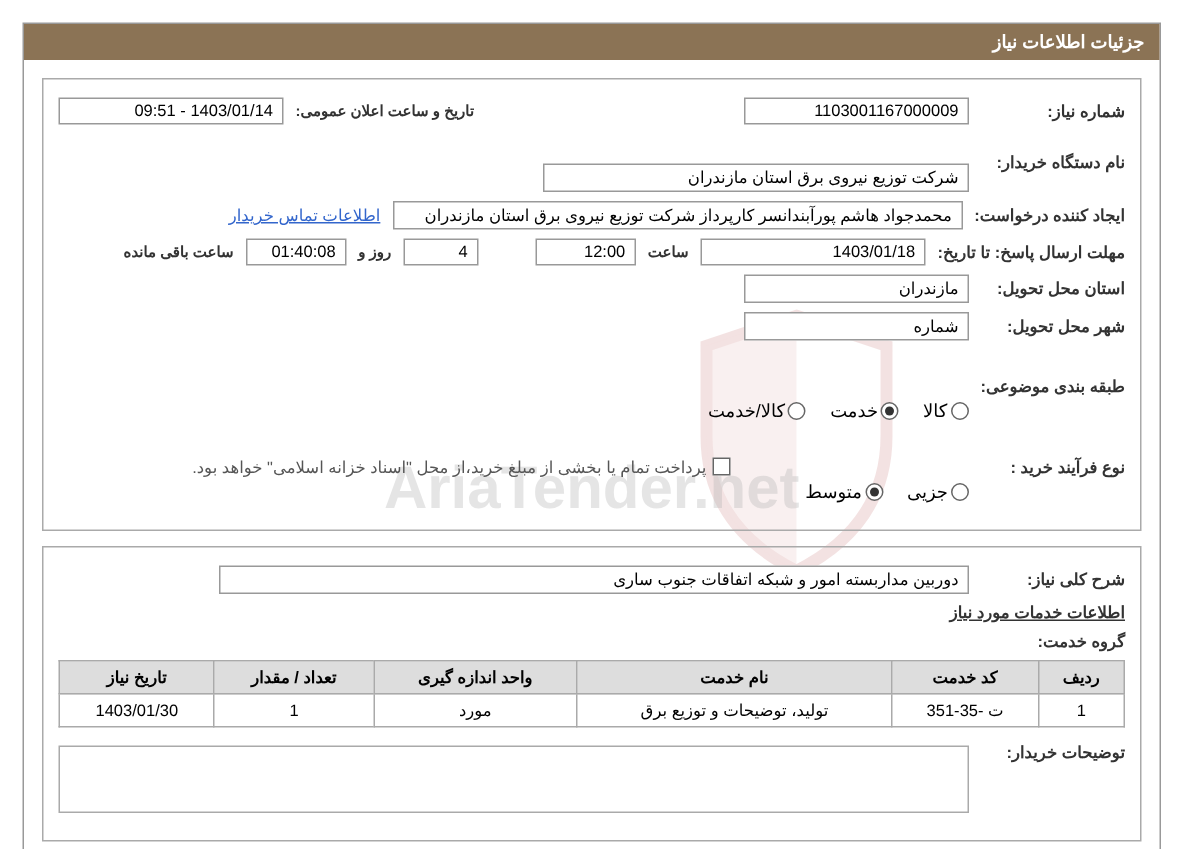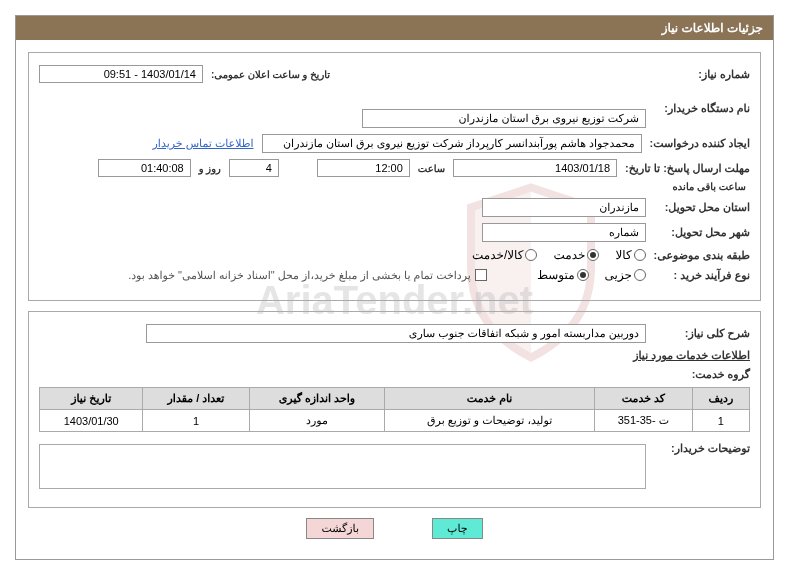--- a/index.html
+++ b/index.html
@@ -53,35 +53,36 @@
 .field {
   border: 1px solid #999;
   background: #fff;
   padding: 2px 6px;
   font-size: 11px;
   min-height: 18px;
   display: inline-flex;
   align-items: center;
 }
 .field-wide { width: 284px; margin-top: 20px; }
-.field-med { width: 164px; }
-.field-sm { width: 93px; padding-left: 32px; }
+.field-med { width: 150px; }
+.field-sm { width: 67px; padding-left: 32px; }
 .field-xs { width: 50px; }
 .link {
   color: #3366cc;
   cursor: pointer;
   font-size: 11px;
   text-decoration: underline;
   padding: 0 4px;
 }
 .radio-group {
   display: inline-flex;
   align-items: center;
   gap: 2px;
   margin-left: 12px;
+  margin-top: 34px;
 }
 .radio {
   width: 12px;
   height: 12px;
   border: 1px solid #666;
   border-radius: 50%;
   display: inline-block;
   position: relative;
   background: #fff;
 }
@@ -192,20 +193,21 @@
       </svg>
     </div>
     <div class="watermark">AriaTender.net</div>
 
     <div class="content-z">
 
     <div class="inner-section">
 
       <div class="row">
         <span class="label">شماره نیاز:</span>
+        <span class="field field-med">1103001167000009</span>
         <span style="flex:1"></span>
         <span class="label-narrow">تاریخ و ساعت اعلان عمومی:</span>
         <span class="field field-med">1403/01/14 - 09:51</span>
       </div>
 
       <div class="row">
         <span class="label">نام دستگاه خریدار:</span>
         <span class="field field-wide">شرکت توزیع نیروی برق استان مازندران</span>
       </div>
 

